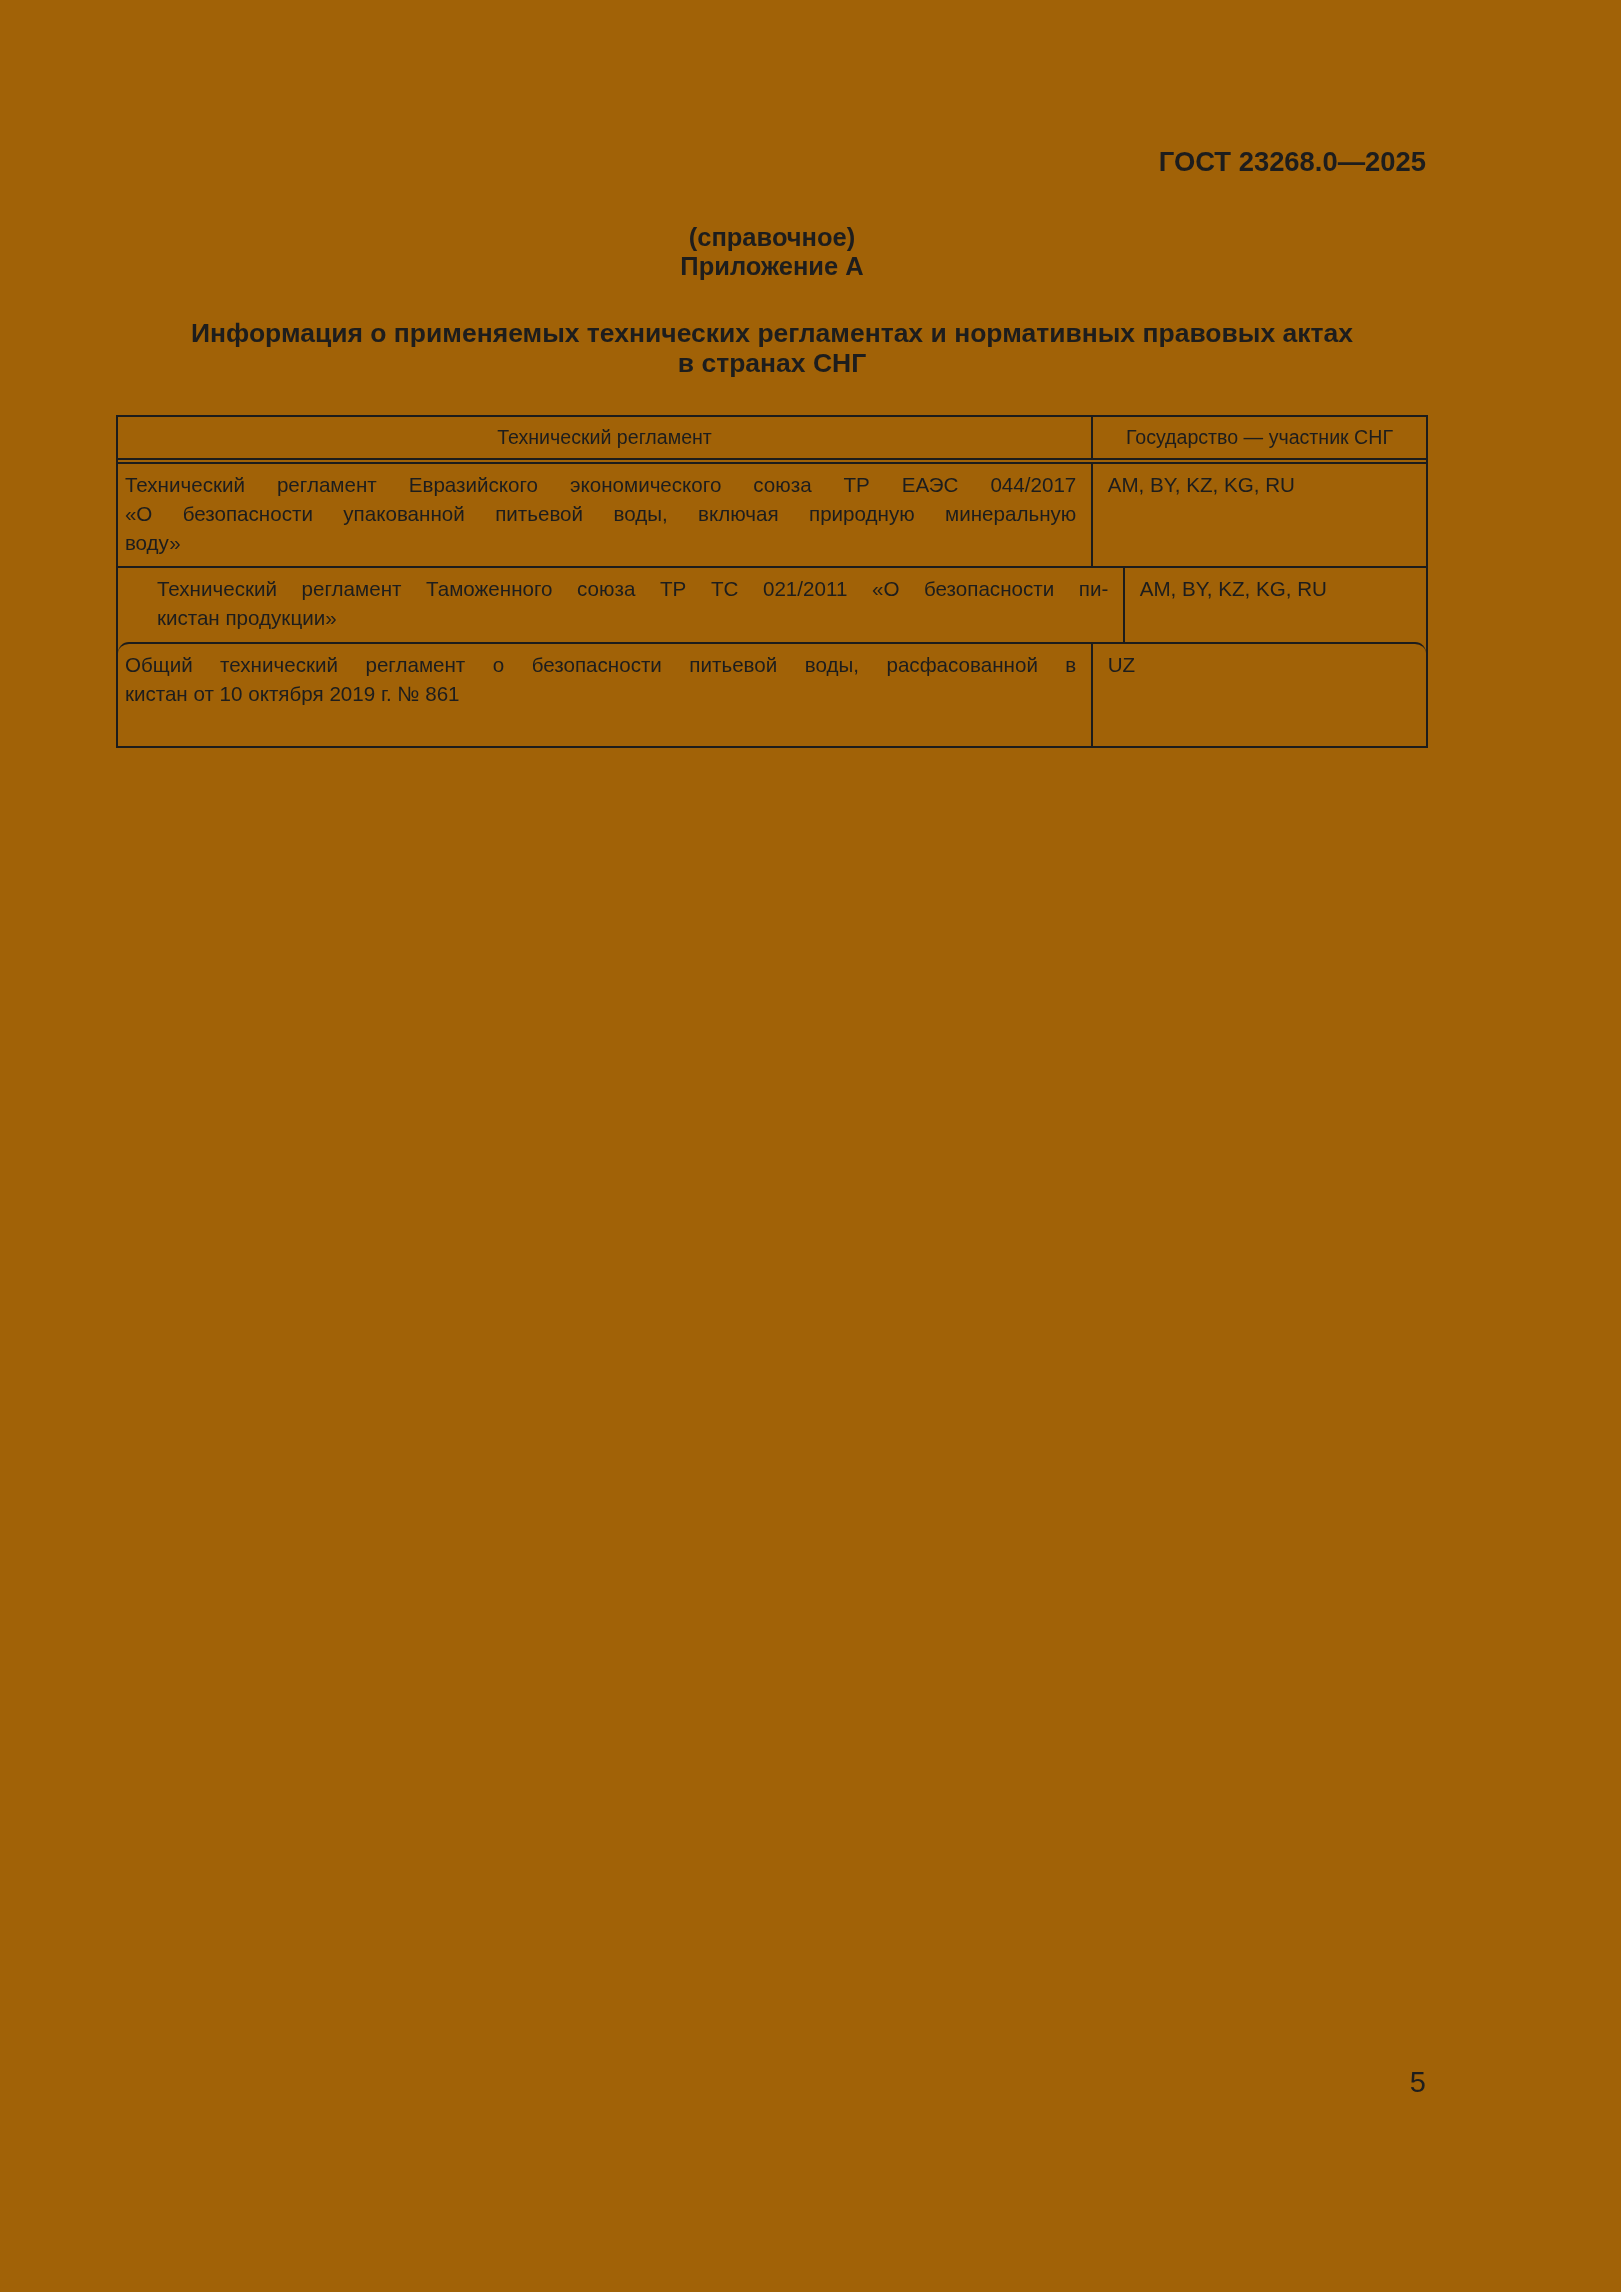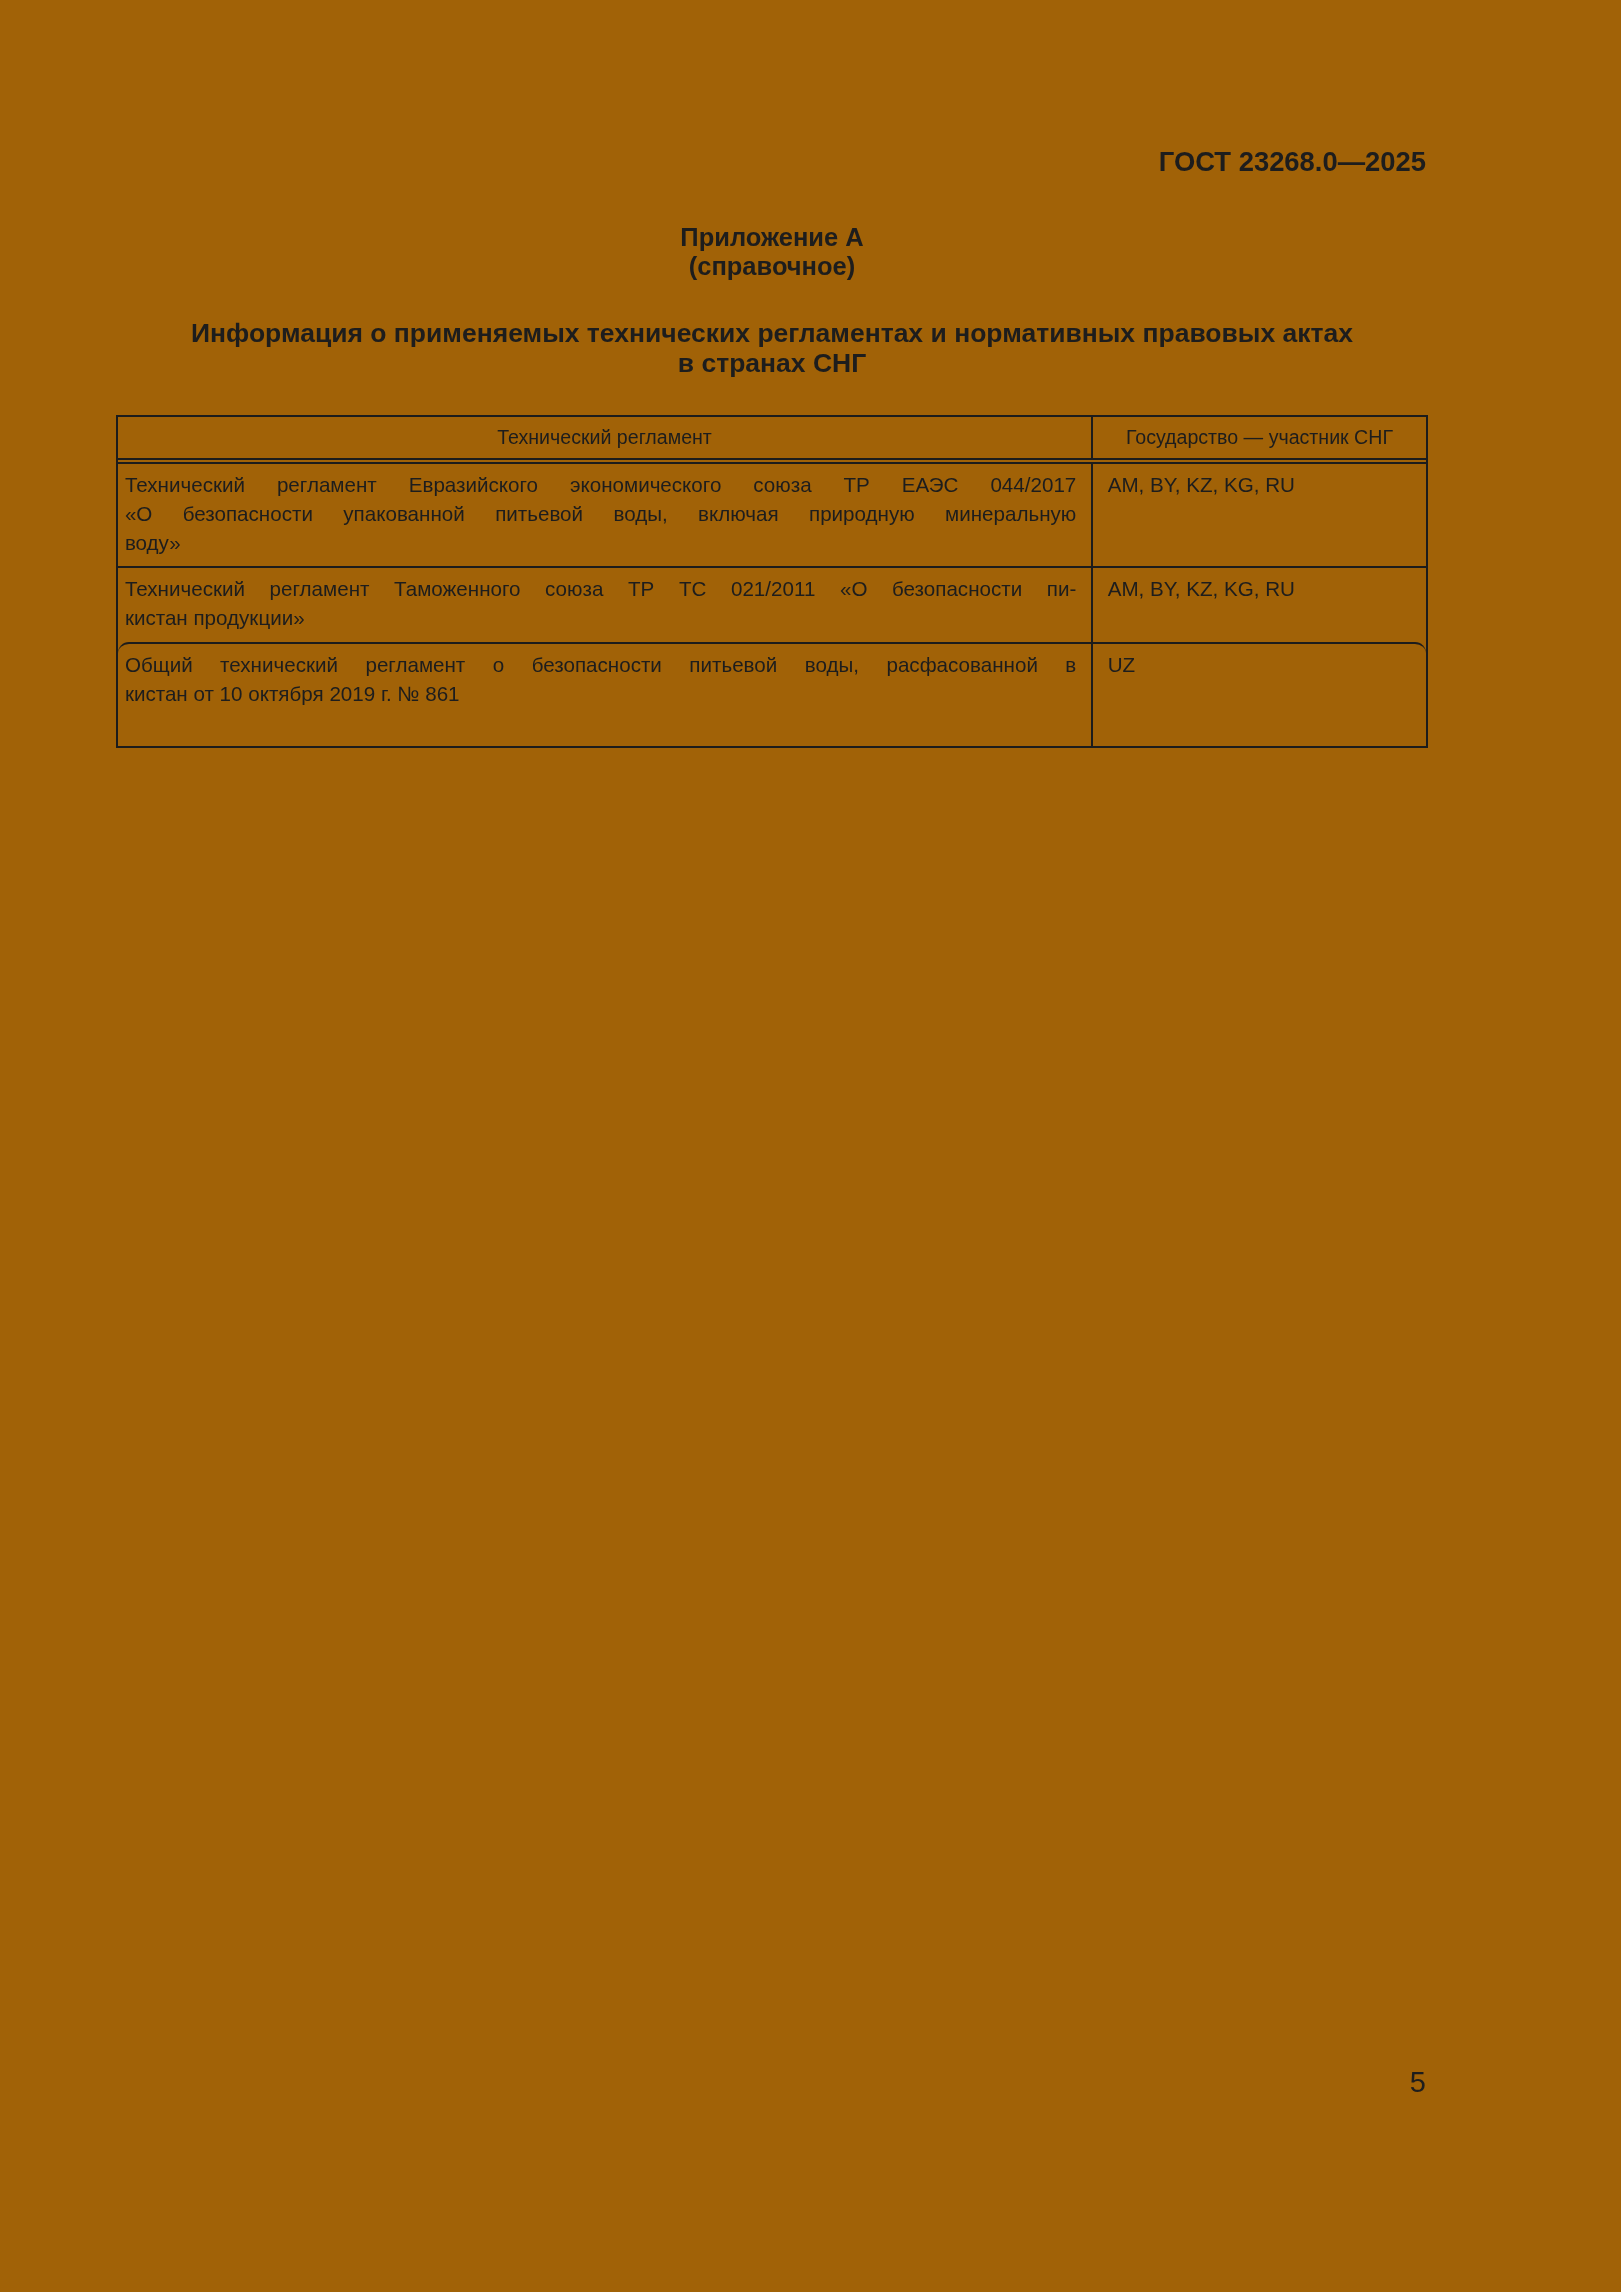--- a/index.html
+++ b/index.html
@@ -75,21 +75,21 @@
     flex: 1;
   }
   .trow {
     display: flex;
     align-items: stretch;
     border-top: 2px solid #1c1c1c;
     box-sizing: border-box;
   }
   .trow:first-child { border-top: none; }
   .trow:nth-child(1) { min-height: 102px; }
-  .trow:nth-child(2) { min-height: 76px; }
+  .trow:nth-child(2) { min-height: 76px; padding-left: 32px; }
   .trow:nth-child(3) { min-height: 104px; border-radius: 11px; }
   .trow .cell-reg {
     padding: 5.9px 14.7px 7.8px 6.9px;
     font-size: 20.6px;
     line-height: 29px;
   }
   .trow .cell-states {
     padding: 5.9px 9.8px 7.8px 14.7px;
     font-size: 20.6px;
     line-height: 29px;
@@ -110,22 +110,22 @@
   }
 </style>
 </head>
 <body>
 
 <div class="page">
 
   <div class="doc-header">ГОСТ 23268.0—2025</div>
 
   <div class="appendix">
+    <div>(справочное)</div>
     <div>Приложение А</div>
-    <div>(справочное)</div>
   </div>
 
   <div class="main-title">
     <div>Информация о применяемых технических регламентах и нормативных правовых актах</div>
     <div>в странах СНГ</div>
   </div>
 
   <div class="rtable">
     <div class="thead">
       <div class="th cell-reg">Технический регламент</div>

